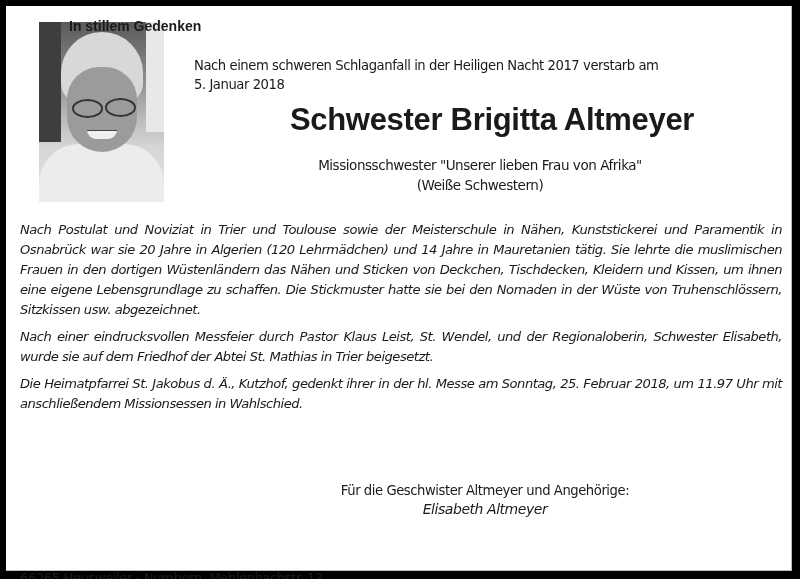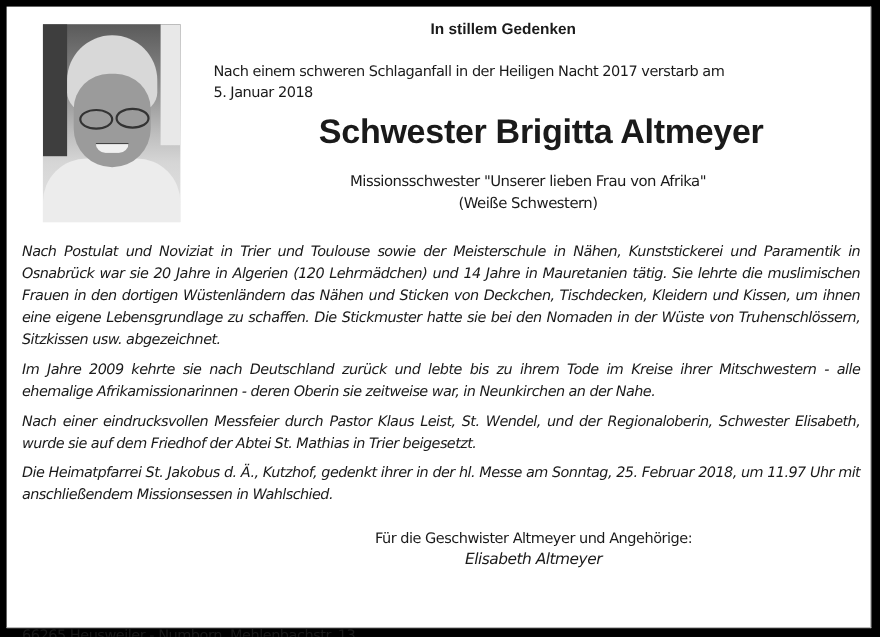--- a/index.html
+++ b/index.html
@@ -7,21 +7,21 @@
   .frame { position:absolute; left:6px; top:6px; width:786px; height:565px; background:#fff; box-sizing:border-box; border-right:1px solid #bbb; border-bottom:1px solid #bbb; }
   .photo { position:absolute; left:33px; top:16px; width:125px; height:180px; background:linear-gradient(180deg,#5a5a5a 0%,#8a8a8a 30%,#bdbdbd 55%,#d6d6d6 70%,#e4e4e4 100%); overflow:hidden; }
   .photo .bg-left { position:absolute; left:0; top:0; width:22px; height:120px; background:#3e3e3e; }
   .photo .bg-right { position:absolute; right:0; top:0; width:18px; height:110px; background:#e8e8e8; }
   .photo .hair { position:absolute; left:22px; top:10px; width:82px; height:70px; border-radius:45px 45px 20px 20px; background:#d8d8d8; }
   .photo .face { position:absolute; left:28px; top:45px; width:70px; height:85px; border-radius:35px 35px 38px 38px; background:#9b9b9b; }
   .photo .glasses-l { position:absolute; left:33px; top:77px; width:27px; height:15px; border:2px solid #333; border-radius:50%; }
   .photo .glasses-r { position:absolute; left:66px; top:76px; width:27px; height:15px; border:2px solid #333; border-radius:50%; }
   .photo .mouth { position:absolute; left:48px; top:108px; width:30px; height:8px; border-radius:0 0 15px 15px; background:#f0f0f0; border-top:1px solid #444; }
   .photo .shirt { position:absolute; left:0; bottom:0; width:125px; height:58px; background:#ececec; border-radius:40px 40px 0 0; }
-  .title-top { position:absolute; left:0; top:18px; width:800px; text-align:center; padding-left:115px; box-sizing:border-box; font-family:"Liberation Sans", sans-serif; font-weight:bold; font-size:14px; }
+  .title-top { position:absolute; left:0; top:18px; width:800px; padding-left:69px; box-sizing:border-box; font-family:"Liberation Sans", sans-serif; font-weight:bold; font-size:14px; }
   .intro { position:absolute; left:194px; top:56px; width:560px; font-size:13.2px; line-height:19px; font-family:"DejaVu Sans", sans-serif; letter-spacing:-0.45px; }
   .name { position:absolute; left:192px; top:102px; width:600px; text-align:center; font-family:"Liberation Sans", sans-serif; font-weight:bold; font-size:31px; letter-spacing:-0.3px; }
   .subtitle { position:absolute; left:180px; top:155px; width:600px; text-align:center; font-size:13.5px; line-height:20px; letter-spacing:-0.45px; }
   .body { position:absolute; left:20px; top:220px; width:762px; font-size:13.1px; line-height:20px; text-align:justify; letter-spacing:-0.5px;font-style:italic; }
   .body p { margin:0 0 7px 0; }
   .sign { position:absolute; left:250px; top:481px; width:470px; text-align:center; font-size:13.2px; line-height:19px; letter-spacing:-0.45px; }
   .sign .signer { font-style:italic; font-size:14px; }
   .address { position:absolute; left:20px; top:527px; font-size:13.2px; letter-spacing:-0.45px;margin-top:44px; }
 </style>
 </head>
@@ -49,21 +49,20 @@
 
 <div class="name">Schwester Brigitta Altmeyer</div>
 
 <div class="subtitle">
   <div>Missionsschwester "Unserer lieben Frau von Afrika"</div>
   <div>(Weiße Schwestern)</div>
 </div>
 
 <div class="body">
   <p>Nach Postulat und Noviziat in Trier und Toulouse sowie der Meisterschule in Nähen, Kunststickerei und Paramentik in Osnabrück war sie 20 Jahre in Algerien (120 Lehrmädchen) und 14 Jahre in Mauretanien tätig. Sie lehrte die muslimischen Frauen in den dortigen Wüstenländern das Nähen und Sticken von Deckchen, Tischdecken, Kleidern und Kissen, um ihnen eine eigene Lebensgrundlage zu schaffen. Die Stickmuster hatte sie bei den Nomaden in der Wüste von Truhenschlössern, Sitzkissen usw. abgezeichnet.</p>
-  <p>Im Jahre 2009 kehrte sie nach Deutschland zurück und lebte bis zu ihrem Tode im Kreise ihrer Mitschwestern - alle ehemalige Afrikamissionarinnen - deren Oberin sie zeitweise war, in Neunkirchen an der Nahe.</p>
   <p>Nach einer eindrucksvollen Messfeier durch Pastor Klaus Leist, St. Wendel, und der Regionaloberin, Schwester Elisabeth, wurde sie auf dem Friedhof der Abtei St. Mathias in Trier beigesetzt.</p>
   <p>Die Heimatpfarrei St. Jakobus d. Ä., Kutzhof, gedenkt ihrer in der hl. Messe am Sonntag, 25. Februar 2018, um 11.97 Uhr mit anschließendem Missionsessen in Wahlschied.</p>
 </div>
 
 <div class="sign">
   <div>Für die Geschwister Altmeyer und Angehörige:</div>
   <div class="signer">Elisabeth Altmeyer</div>
 </div>
 
 <div class="address">66265 Heusweiler - Numborn, Mehlenbachstr. 13</div>

